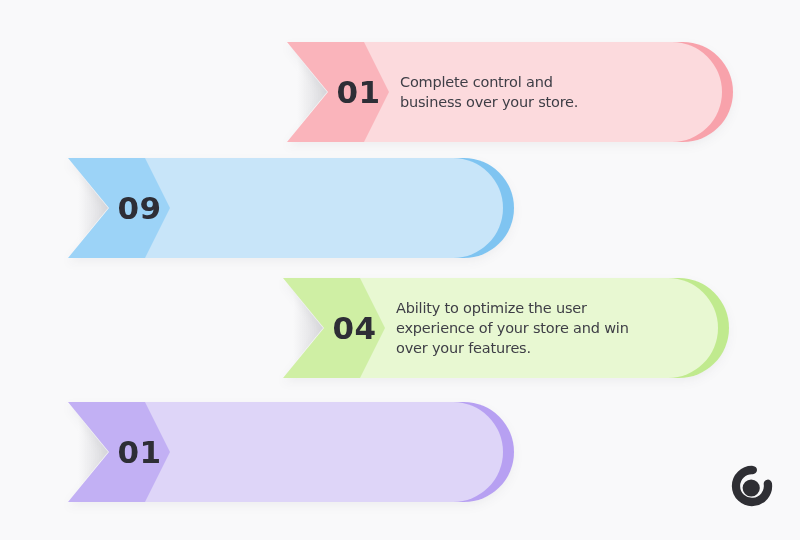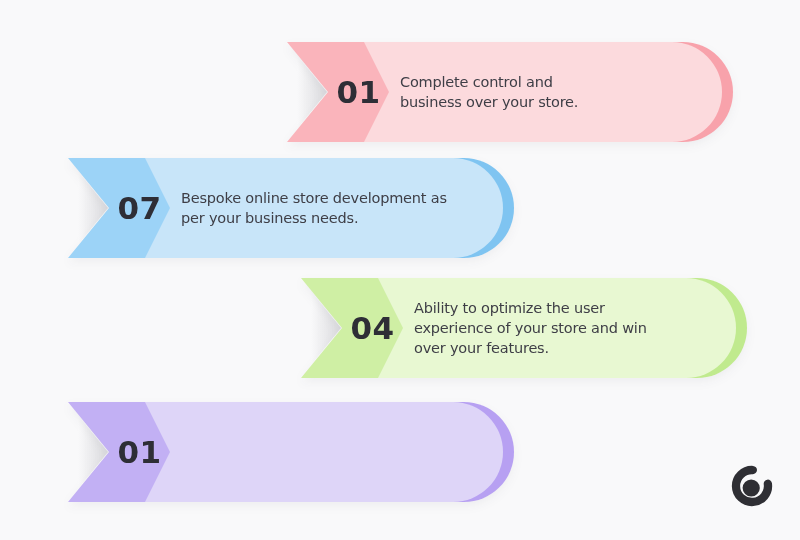--- a/index.html
+++ b/index.html
@@ -39,21 +39,21 @@
     font-size:31px;font-weight:bold;color:#2e2e36;letter-spacing:0.5px;
   }
   .banner .text{
     position:absolute;left:113px;top:50%;transform:translateY(-50%);
     white-space:pre-line;width:max-content;
     font-size:14.5px;line-height:20px;letter-spacing:-0.2px;
     color:#3e3e46;
   }
   .banner.b0{left:287px;top:34px;margin-top:8px;}
   .banner.b1{left:68px;top:158px;}
-  .banner.b2{left:301px;top:278px;}
+  .banner.b2{left:283px;top:278px;}
   .banner.b3{left:68px;top:402px;}
 
   .logo{position:absolute;left:727px;top:461px;width:50px;height:50px;}
 </style>
 </head>
 <body style="background: rgb(249, 249, 250);">
 
 <div class="stage">
 
   <div class="banner b0" style="--chev: #fab4bb; --bodyc: #fcdadd; --back: #f8a2ab;">
@@ -64,23 +64,21 @@
     <div class="num" style="color: rgb(46, 46, 54);">01</div>
     <div class="text" style="color: rgb(62, 62, 70);">Complete control and
 business over your store.</div>
   </div>
 
   <div class="banner b1" style="--chev: #9cd3f7; --bodyc: #c8e5f9; --back: #7fc4f1;">
     <div class="backing"></div>
     <div class="bodyshape"></div>
     <div class="notch"></div>
     <div class="chevron"></div>
-    <div class="num" style="color: rgb(46, 46, 54);">07</div>
-    <div class="text" style="color: rgb(62, 62, 70);">Bespoke online store development as
-per your business needs.</div>
+    <div class="num" style="color: rgb(46, 46, 54);">09</div>
   </div>
 
   <div class="banner b2" style="--chev: #cfefa4; --bodyc: #e8f8d2; --back: #c0ea8e;">
     <div class="backing"></div>
     <div class="bodyshape"></div>
     <div class="notch"></div>
     <div class="chevron"></div>
     <div class="num" style="color: rgb(46, 46, 54);">04</div>
     <div class="text" style="color: rgb(62, 62, 70);">Ability to optimize the user
 experience of your store and win

